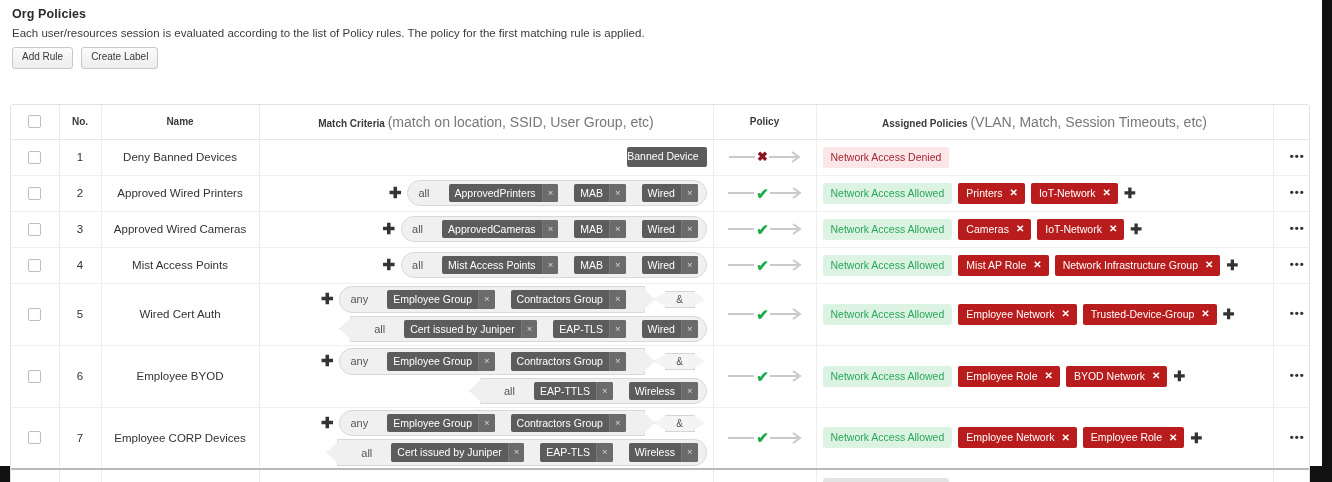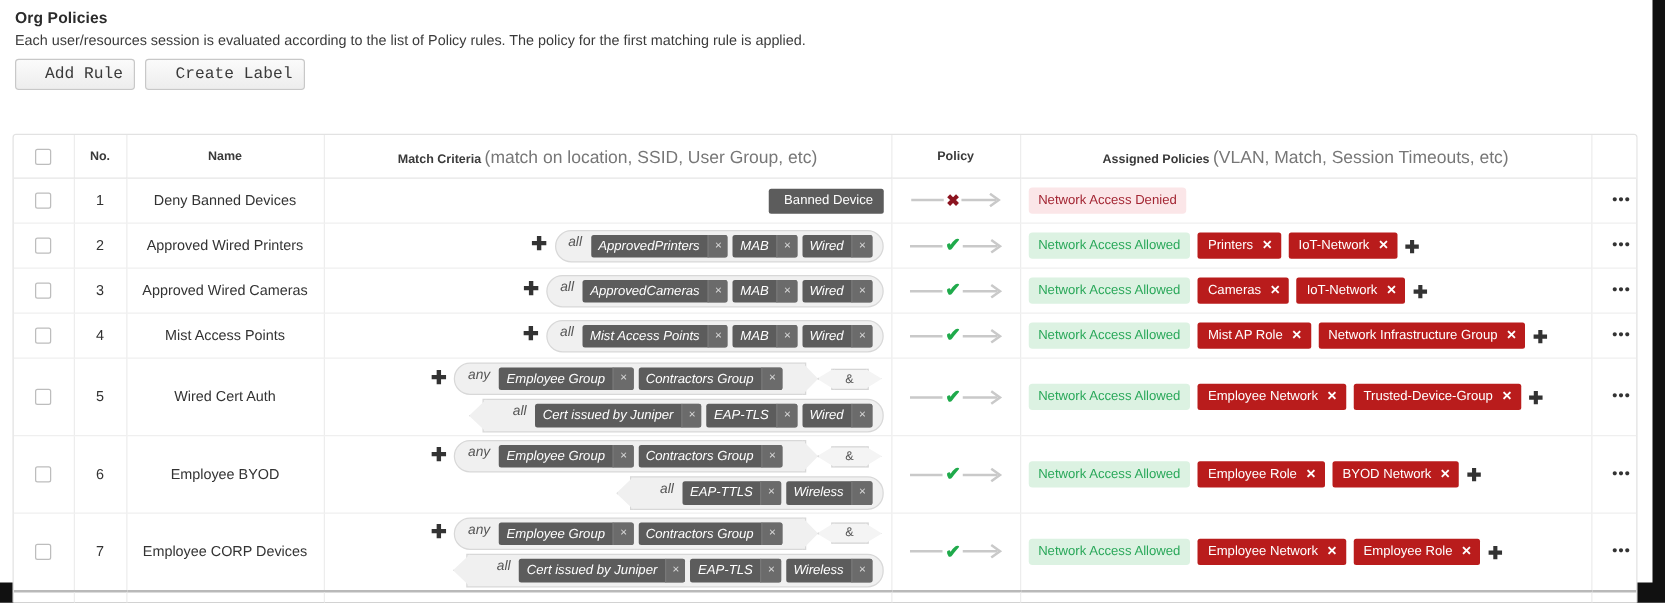--- a/index.html
+++ b/index.html
@@ -24,27 +24,27 @@
     margin: 1px 0 6px 2px;
     letter-spacing: .1px;
   }
   .page-desc {
     font-size: 11.5px;
     color: #3b3b3b;
     margin: 0 0 8px 2px;
   }
   .btn-row { display: flex; gap: 8px; margin: 0 0 9px 2px; }
   .btn {
-    font-family: Liberation Mono, monospace;
-    font-size: 13px;
+    font-family: Liberation Sans, sans-serif;
+    font-size: 10px;
     color: #3a3a3a;
     background: linear-gradient(#fbfbfb,#ededed);
     border: 1px solid #c8c8c8;
     border-radius: 3px;
-    padding: 3px 9px 4px 23px;
+    padding: 3px 9px 4px 9px;
     cursor: pointer;
     line-height: 1.25;
   }
   .table-wrap {
     border: 1px solid #e2e2e2;
     border-radius: 3px;
     background: #fff;
     width: 1300px;
     overflow: hidden;
     margin-top: 35px;
@@ -108,26 +108,25 @@
 
   
   .match-cell { padding: 4px 8px 4px 6px; }
   .crit-rows { display: flex; flex-direction: column; align-items: flex-end; gap: 3px; }
   .crit-line { display: flex; align-items: center; justify-content: flex-end; gap: 6px; width: 100%; }
   .plus {
     font-size: 15px; color: #333; font-weight: 700; line-height: 1;
     cursor: pointer; user-select: none; padding-bottom: 2px;
   }
   .group {
-    display: flex; gap: 4px;
+    display: flex; align-items: center; gap: 16px;
     background: #f0f0f0;
     border: 1px solid #d8d8d8;
     border-radius: 13px;
     padding: 3px 8px 3px 7px;
-    font-style: italic;
   }
   .group.notch-r { border-radius: 13px 0 0 13px; padding-right: 18px; position: relative; }
   .group.notch-r::after {
     content:""; position:absolute; right:-11px; top:-1px; bottom:-1px; width: 12px;
     background: #f0f0f0;
     border:1px solid #d8d8d8; border-left: none;
     clip-path: polygon(0 0, 100% 50%, 0 100%);
   }
   .group.notch-l { border-radius: 0 13px 13px 0; padding-left: 20px; position: relative; margin-left: 12px; }
   .group.notch-l::before {
@@ -148,21 +147,21 @@
   .tag .t-txt { padding: 4px 6px 2px 6px; white-space: nowrap; }
   .tag .t-x {
     padding: 4px 5px 5px 5px;
     background: #6b6b6b;
     color: #d8d8d8;
     font-size: 9.5px;
     cursor: pointer;
     border-left: 1px solid #787878;
   }
   .tag.plain { background: #5c5c5c; }
-  .tag.plain .t-txt { padding: 4px 8px 5px 12px; font-size: 10.5px; }
+  .tag.plain .t-txt { padding: 4px 8px 5px 0; font-size: 10.5px; }
 
   .amp-chip {
     position: relative;
     display: inline-flex; align-items: center; justify-content: center;
     background: #f4f4f4; border: 1px solid #d5d5d5;
     font-size: 10px; color: #555;
     height: 17px; width: 30px;
     margin-left: 14px;
     margin-right: 12px;
   }

